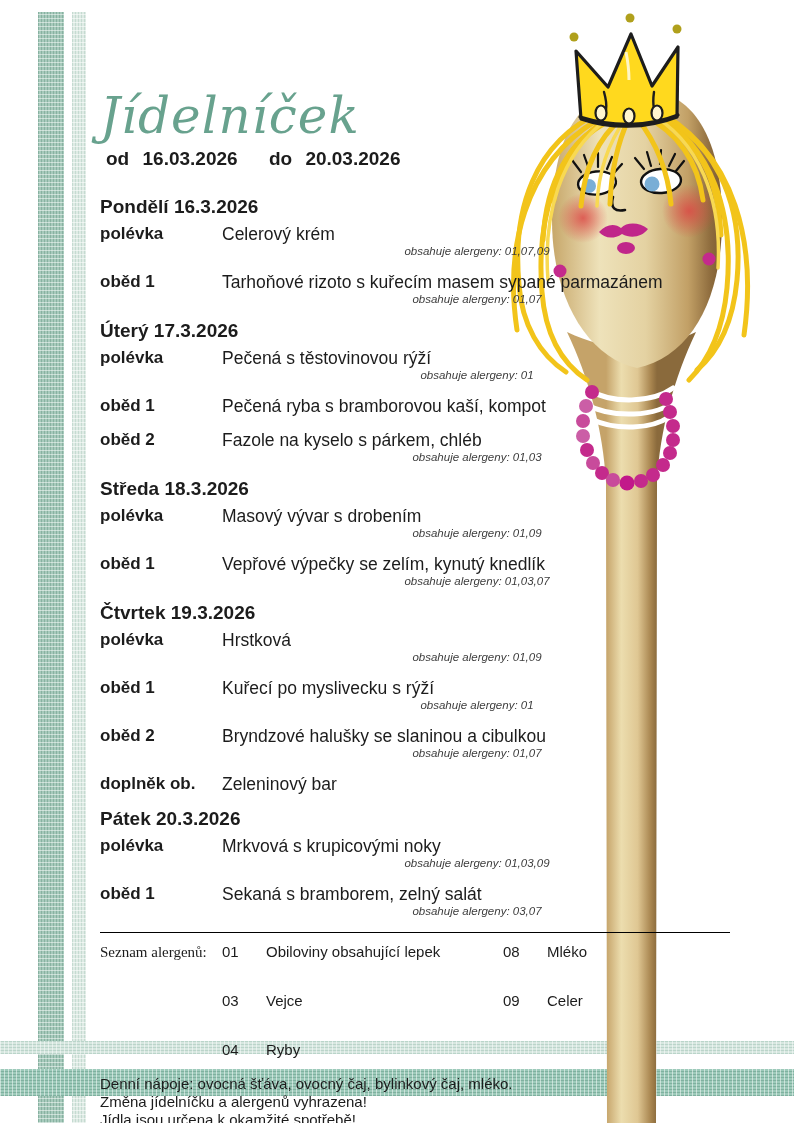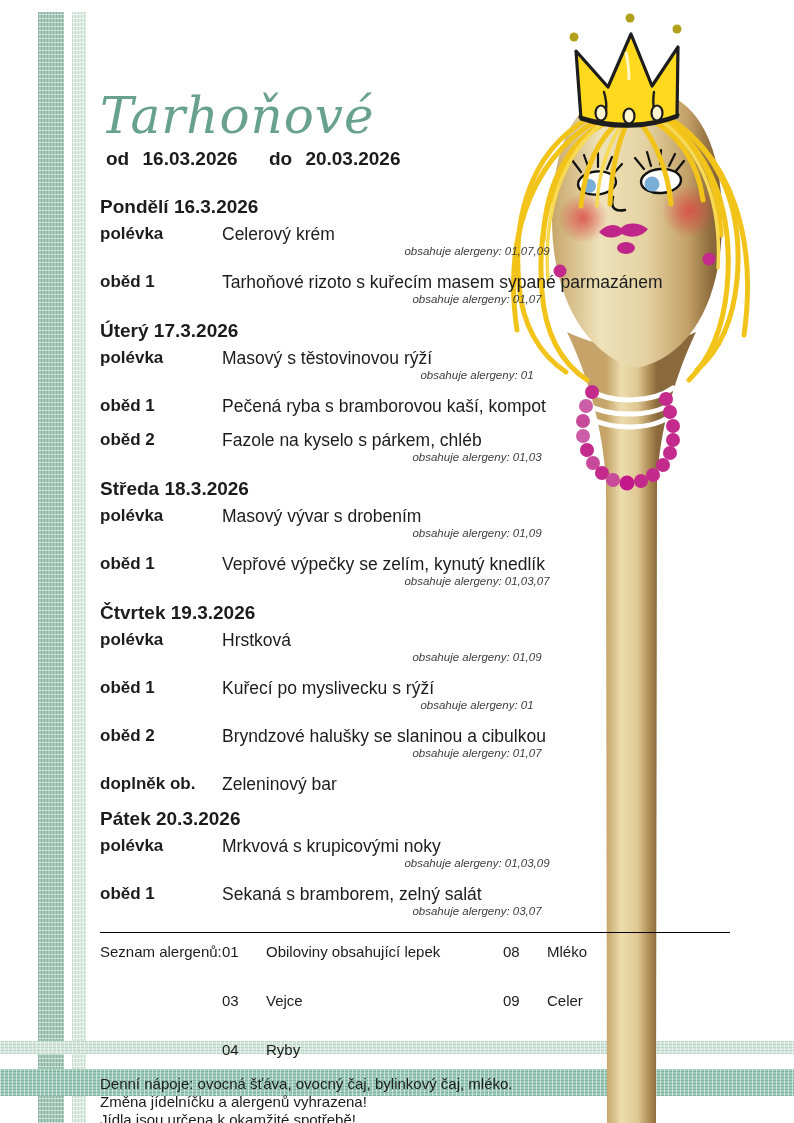--- a/index.html
+++ b/index.html
@@ -59,21 +59,21 @@
   .date-line .sp{display:inline-block;width:8px;}
   .day{margin-bottom:14px;}
   .day-header{margin:0 0 6px 0;font-size:19px;line-height:22px;font-weight:bold;}
   .menu-row{display:flex;margin-bottom:14px;}
   .row-label{width:122px;flex:0 0 122px;font-size:17px;font-weight:bold;line-height:20px;}
   .row-main{flex:1;}
   .dish{font-size:17.5px;line-height:20px;}
   .allerg{font-size:11.5px;line-height:13px;font-style:italic;color:#3d3d3d;margin-top:1px;text-align:center;}
   .rule{width:630px;border-top:1.6px solid #000;margin:14px 0 10px 0;}
   .legend{display:flex;font-size:15px;line-height:18px;}
-  .legend-label{width:122px;flex:0 0 122px;}
+  .legend-label{width:122px;flex:0 0 122px;font-family:Liberation Serif, serif;}
   .legend-cols{display:flex;flex:1;}
   .legend-col{display:flex;flex-direction:column;gap:31px;}
   .legend-col.c1{width:281px;flex:0 0 281px;}
   .legend-item{display:flex;}
   .legend-code{width:44px;flex:0 0 44px;}
   .notes{margin-top:16px;font-size:15px;line-height:18px;}
 </style>
 </head>
 <body>
 
@@ -196,21 +196,21 @@
       <circle cx="663" cy="465" r="7"></circle>
     <circle cx="670" cy="453" r="7"></circle>
       <circle cx="673" cy="440" r="7"></circle>
     <circle cx="673" cy="426" r="7"></circle>
       <circle cx="670" cy="412" r="7"></circle>
     <circle cx="666" cy="399" r="7"></circle>
   </g>
 </svg>
 
 <div class="content">
-  <h1 class="page-title">Tarhoňové</h1>
+  <h1 class="page-title">Jídelníček</h1>
 
   <div class="date-line">
     <span>od</span><span class="sp"></span>
     <span>16.03.2026</span><span class="gap"></span>
     <span>do</span><span class="sp"></span>
     <span>20.03.2026</span>
   </div>
 
   <div>
   <div class="day">
@@ -233,21 +233,21 @@
   </div>
 </div>
   </div>
 
   <div class="day">
     <h2 class="day-header">Úterý 17.3.2026</h2>
     <div>
   <div class="menu-row">
     <div class="row-label">polévka</div>
     <div class="row-main">
-      <div class="dish">Masový s těstovinovou rýží</div>
+      <div class="dish">Pečená s těstovinovou rýží</div>
       <div class="allerg">obsahuje alergeny: 01</div>
     </div>
   </div>
 
   <div class="menu-row">
     <div class="row-label">oběd 1</div>
     <div class="row-main">
       <div class="dish">Pečená ryba s bramborovou kaší, kompot</div>
     </div>
   </div>

